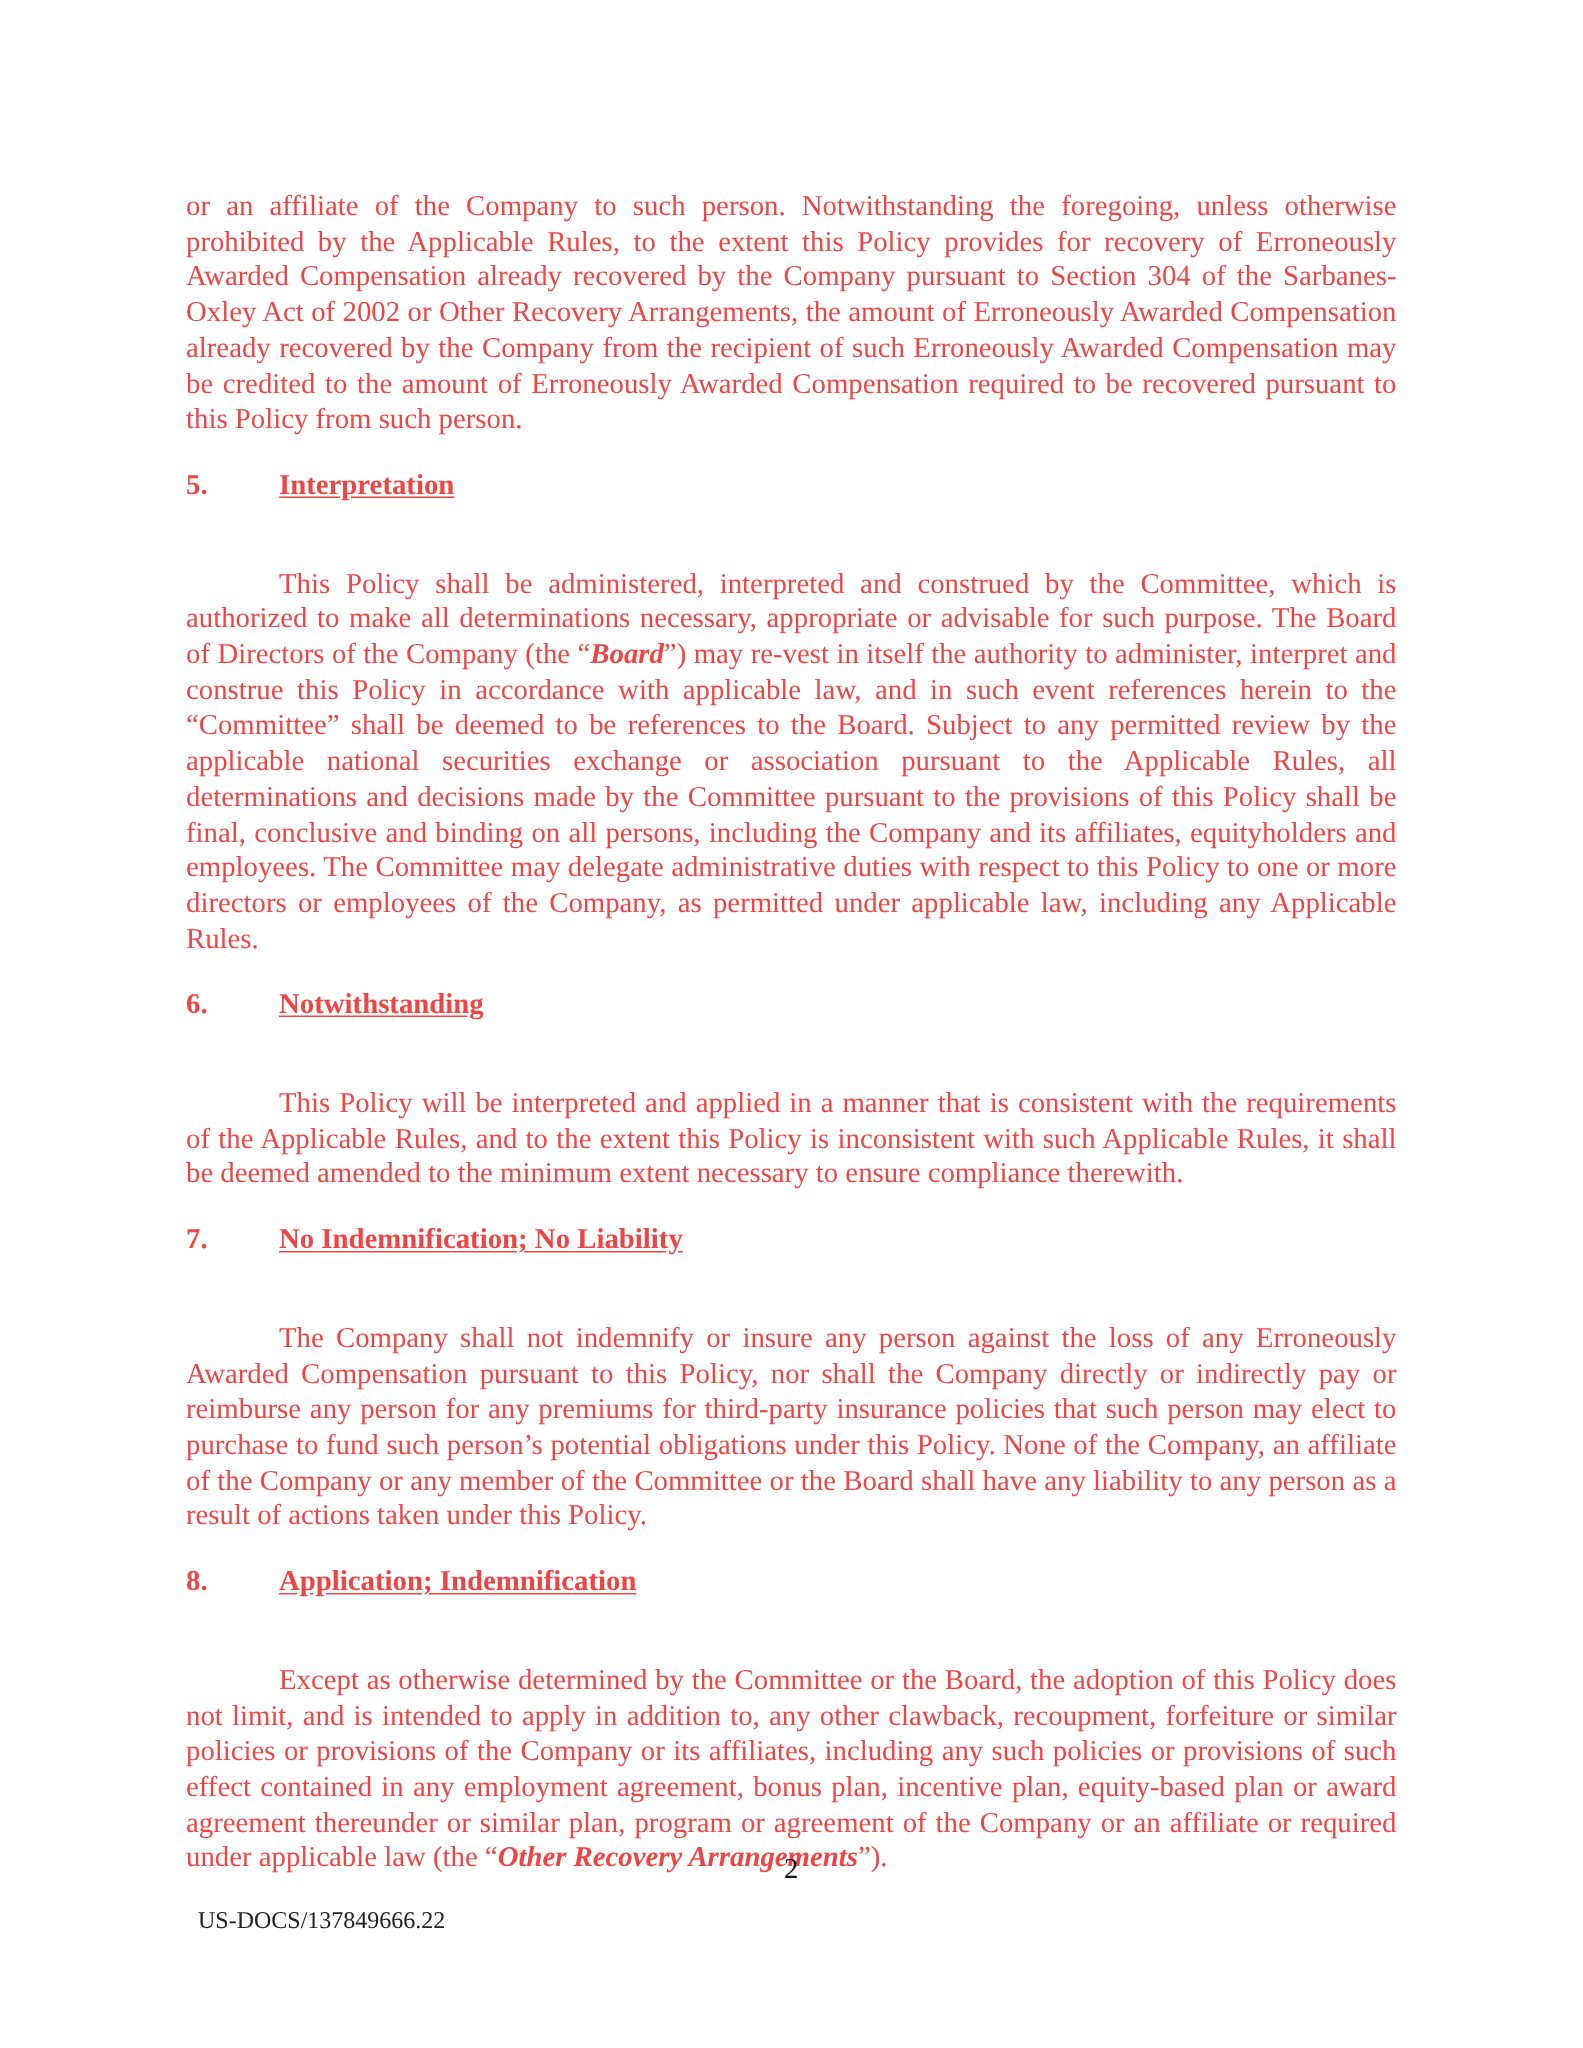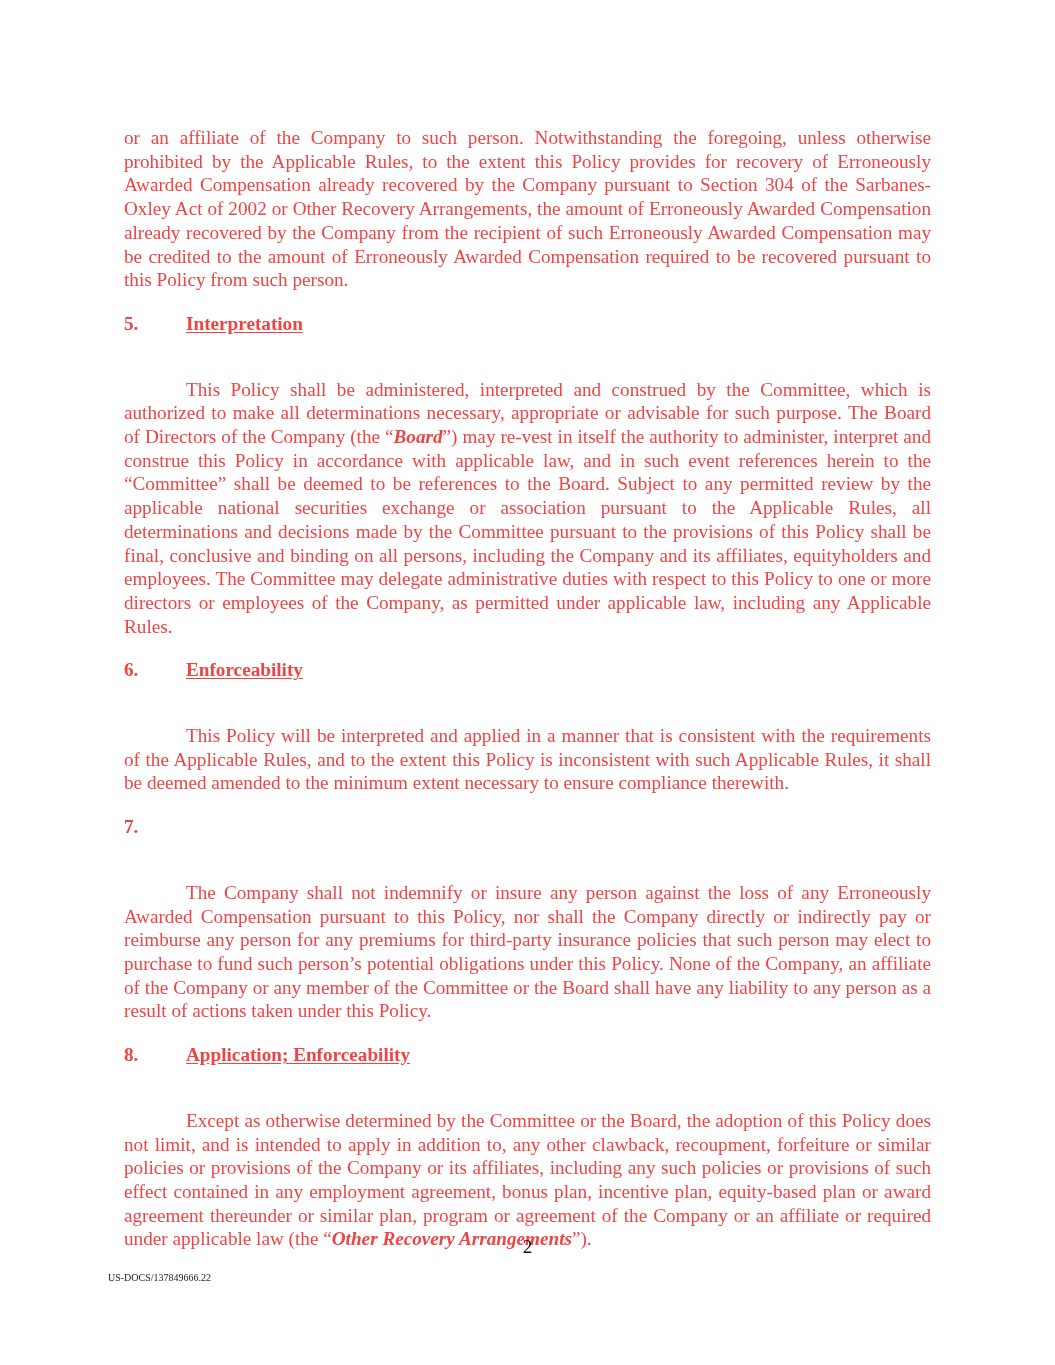--- a/index.html
+++ b/index.html
@@ -15,48 +15,49 @@
     font-weight: bold; margin: 20px 0 20px 0; display: flex; line-height: 23.7px;
   }
   .heading .num { width: 62px; display: inline-block; }
   .heading .title { text-decoration: underline; text-underline-offset: 2px; }
   .defterm { font-weight: bold; font-style: italic; }
   .page-number {
     position: absolute; left: 0; width: 1055px; top: 1236px; text-align: center;
     font-family: "Liberation Serif", serif; font-size: 19.2px; color: #111;
   }
   .doc-id {
-    position: absolute; left: 108px; top: 1272px;
-    font-family: "Liberation Serif", serif; font-size: 10px; color: #222;
+    position: absolute; left: 132px; top: 1272px;
+    font-family: "Liberation Serif", serif; font-size: 16px; color: #222;
   }
 </style>
 </head>
 <body>
 
 <div class="page">
   <p>or an affiliate of the Company to such person. Notwithstanding the foregoing, unless otherwise prohibited by the Applicable Rules, to the extent this Policy provides for recovery of Erroneously Awarded Compensation already recovered by the Company pursuant to Section 304 of the Sarbanes-Oxley Act of 2002 or Other Recovery Arrangements, the amount of Erroneously Awarded Compensation already recovered by the Company from the recipient of such Erroneously Awarded Compensation may be credited to the amount of Erroneously Awarded Compensation required to be recovered pursuant to this Policy from such person.</p>
 
   <div class="heading">
     <span class="num">5.</span>
     <span class="title">Interpretation</span>
   </div>
   <p class="indent"><span>This Policy shall be administered, interpreted and construed by the Committee, which is authorized to make all determinations necessary, appropriate or advisable for such purpose. The Board of Directors of the Company (the “</span><span class="defterm">Board</span><span>”) may re-vest in itself the authority to administer, interpret and construe this Policy in accordance with applicable law, and in such event references herein to the “Committee” shall be deemed to be references to the Board.  Subject to any permitted review by the applicable national securities exchange or association pursuant to the Applicable Rules, all determinations and decisions made by the Committee pursuant to the provisions of this Policy shall be final, conclusive and binding on all persons, including the Company and its affiliates, equityholders and employees. The Committee may delegate administrative duties with respect to this Policy to one or more directors or employees of the Company, as permitted under applicable law, including any Applicable Rules.</span></p>
 
   <div class="heading">
     <span class="num">6.</span>
-    <span class="title">Enforceability</span>
+    <span class="title">Notwithstanding</span>
   </div>
   <p class="indent">This Policy will be interpreted and applied in a manner that is consistent with the requirements of the Applicable Rules, and to the extent this Policy is inconsistent with such Applicable Rules, it shall be deemed amended to the minimum extent necessary to ensure compliance therewith.</p>
 
   <div class="heading">
     <span class="num">7.</span>
+    <span class="title">No Indemnification; No Liability</span>
   </div>
   <p class="indent">The Company shall not indemnify or insure any person against the loss of any Erroneously Awarded Compensation pursuant to this Policy, nor shall the Company directly or indirectly pay or reimburse any person for any premiums for third-party insurance policies that such person may elect to purchase to fund such person’s potential obligations under this Policy.  None of the Company, an affiliate of the Company or any member of the Committee or the Board shall have any liability to any person as a result of actions taken under this Policy.</p>
 
   <div class="heading">
     <span class="num">8.</span>
-    <span class="title">Application; Enforceability</span>
+    <span class="title">Application; Indemnification</span>
   </div>
   <p class="indent"><span>Except as otherwise determined by the Committee or the Board, the adoption of this Policy does not limit, and is intended to apply in addition to, any other clawback, recoupment, forfeiture or similar policies or provisions of the Company or its affiliates, including any such policies or provisions of such effect contained in any employment agreement, bonus plan, incentive plan, equity-based plan or award agreement thereunder or similar plan, program or agreement of the Company or an affiliate or required under applicable law (the “</span><span class="defterm">Other Recovery Arrangements</span><span>”).</span></p>
 </div>
 
 <div class="page-number">2</div>
 <div class="doc-id">US-DOCS/137849666.22</div>
 
 </body></html>

